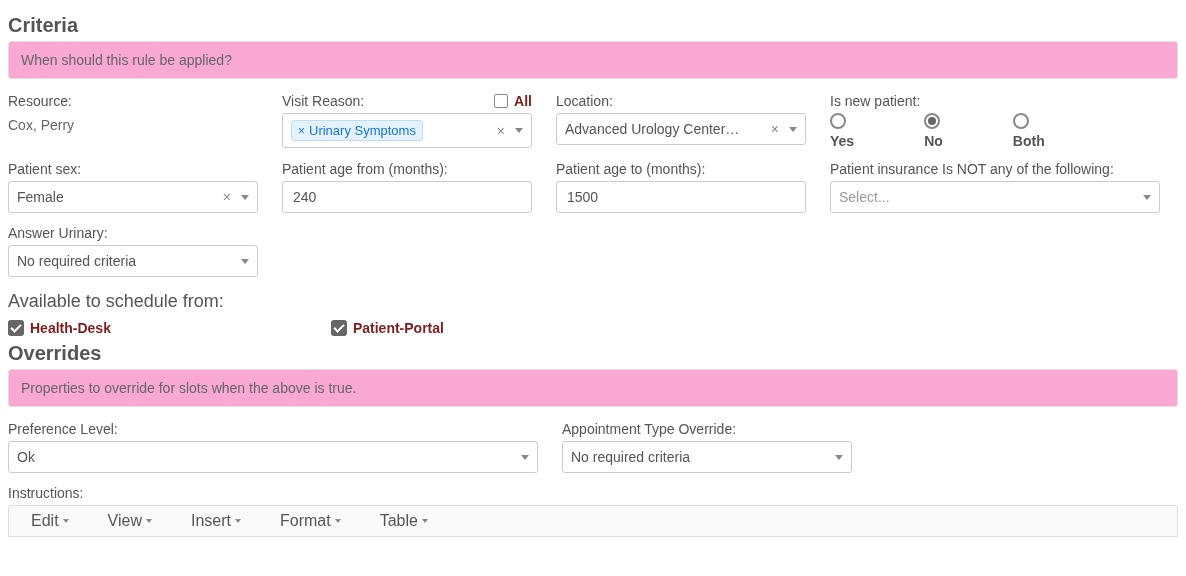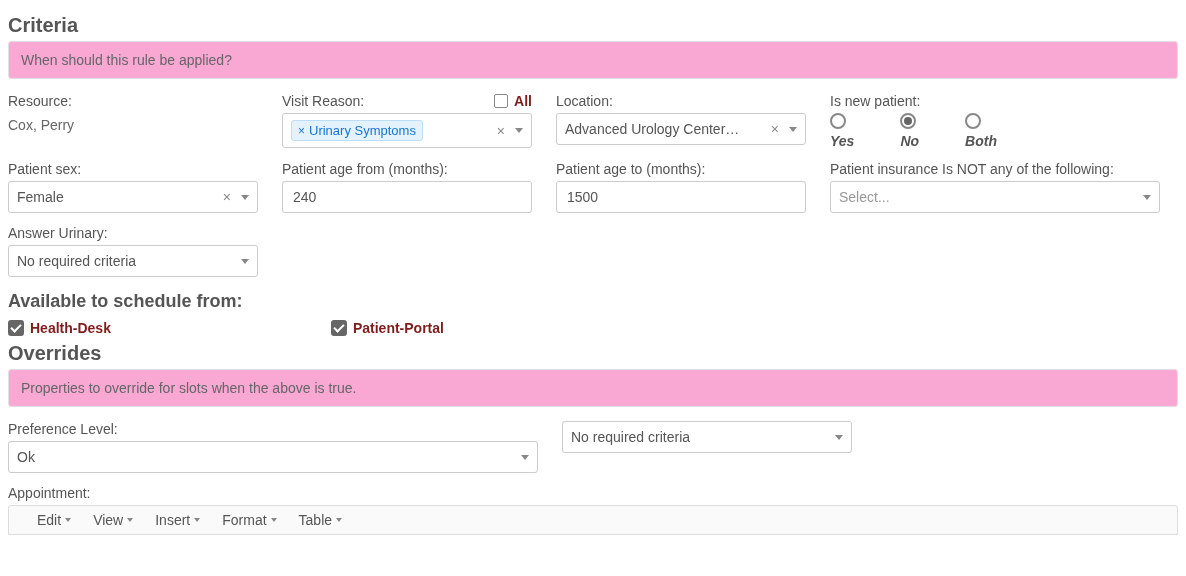--- a/index.html
+++ b/index.html
@@ -93,21 +93,21 @@
   }
   .clear-x {
     color: #888;
     font-size: 14px;
     margin-right: 4px;
     cursor: pointer;
   }
   .placeholder { color: #999; }
   .subsection {
     font-size: 18px;
-    font-weight: bold;
+    font-weight: normal;
     color: #555;
     margin: 14px 0 8px 0;
   }
   .checkbox-row {
     display: flex;
     gap: 220px;
     margin-bottom: 0;
     align-items: center;
   }
   .checkbox-item, .radio-item {
@@ -136,30 +136,30 @@
   .radio-outer {
     width: 16px; height: 16px;
     border: 2px solid #888;
     border-radius: 50%;
     display: flex; align-items: center; justify-content: center;
   }
   .radio-dot {
     width: 8px; height: 8px; border-radius: 50%; background: #666;
   }
   .radio-group {
-    display: flex; gap: 46px; align-items: center; font-style: italic;
+    display: flex; gap: 70px; align-items: center;
   }
   .radio-col { display:flex; flex-direction:column; gap:4px; align-items:flex-start;}
   .radio-col .rlabel { font-weight:bold; color:#555;}
   .visit-row-label {
     display:flex; justify-content:space-between; align-items:center; margin-bottom:4px;
   }
   .editor-toolbar {
-    display:flex; gap: 22px; padding:6px 28px; border:1px solid #ddd; border-radius:3px 3px 0 0;
-    color:#555; background:#fafafa; font-size:14px;
+    display:flex; gap: 39px; padding:6px 22px; border:1px solid #ddd; border-radius:3px 3px 0 0;
+    color:#555; background:#fafafa; font-size:16px;
   }
   .editor-toolbar .tb-item { display:flex; align-items:center; gap:4px;}
   .mini-arrow { width:0;height:0;border-left:3px solid transparent;border-right:3px solid transparent;border-top:4px solid #888;}
   .truncate { white-space:nowrap; overflow:hidden; text-overflow:ellipsis; max-width:180px;}
 </style>
 </head>
 <body>
 
 <div class="section-title">Criteria</div>
 <div class="section-desc">When should this rule be applied?</div>
@@ -286,28 +286,29 @@
 
 <div class="row">
   <div class="field" style="width:530px;">
     <div class="label">Preference Level:</div>
     <div class="select-box">
       <span>Ok</span>
       <span class="caret"></span>
     </div>
   </div>
   <div class="field" style="width:290px;">
+    <div class="label">Appointment Type Override:</div>
     <div class="select-box">
       <span>No required criteria</span>
       <span class="caret"></span>
     </div>
   </div>
 </div>
 
-<div class="label" style="margin-top:10px;">Appointment:</div>
+<div class="label" style="margin-top:10px;">Instructions:</div>
 <div class="editor-toolbar">
   <span class="tb-item">
       <span>Edit</span>
       <span class="mini-arrow"></span>
     </span>
   <span class="tb-item">
       <span>View</span>
       <span class="mini-arrow"></span>
     </span>
   <span class="tb-item">

